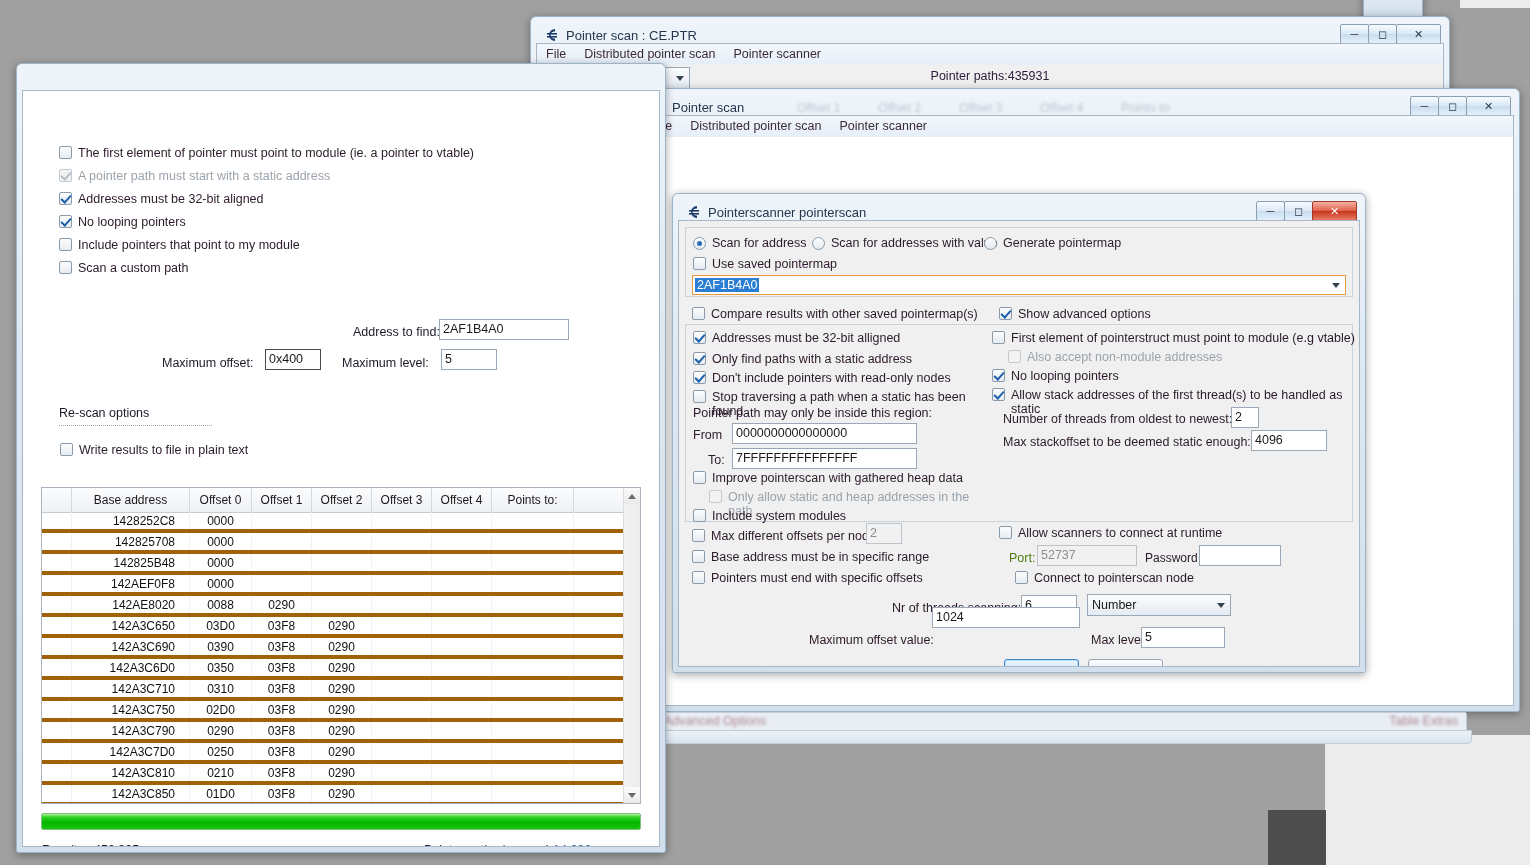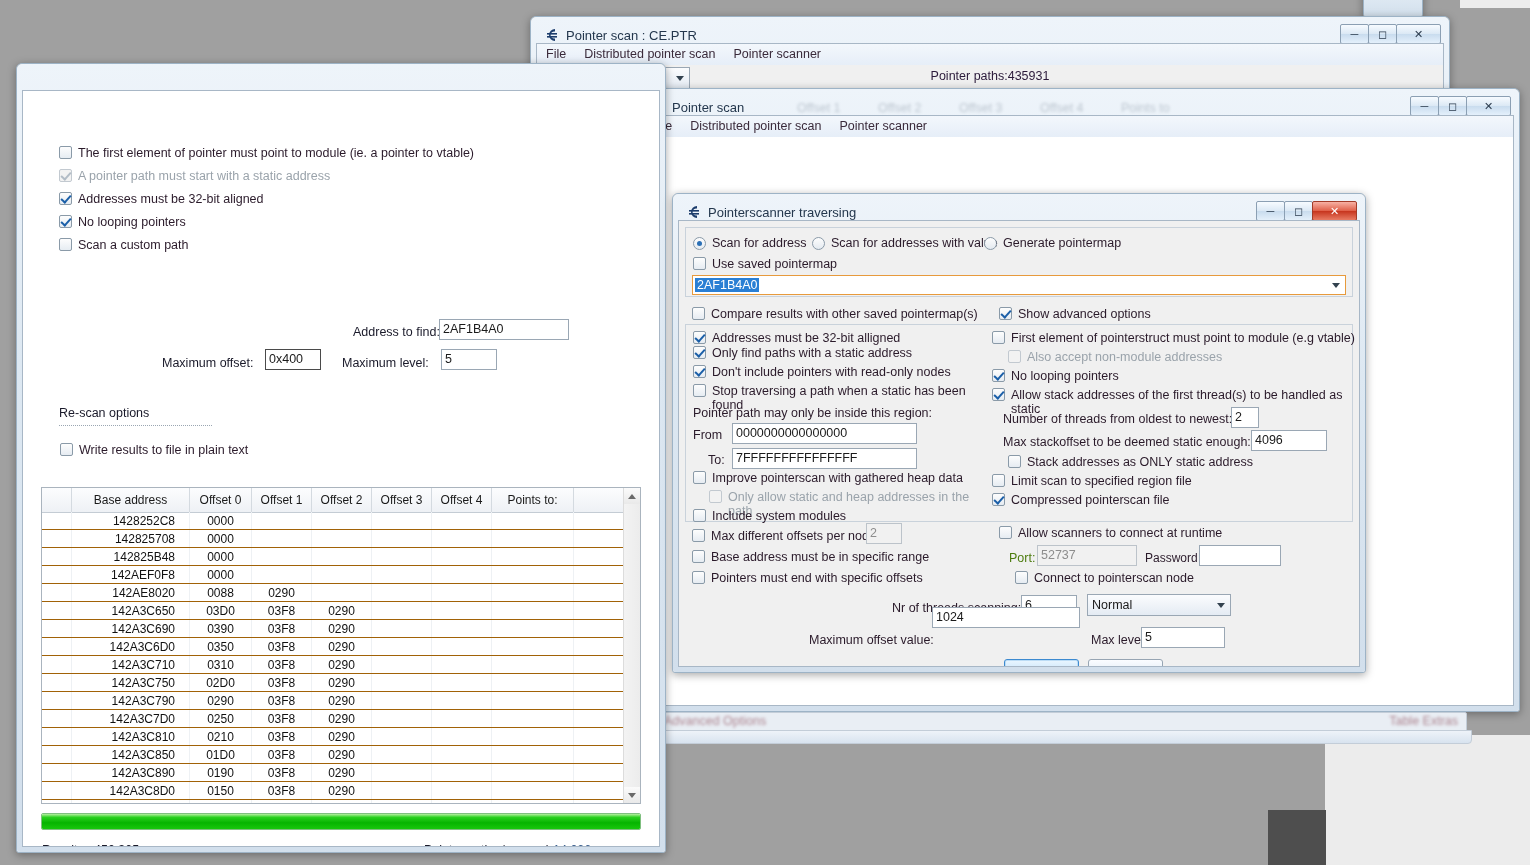--- a/index.html
+++ b/index.html
@@ -120,21 +120,21 @@
     box-shadow:0 0 0 1px #bcdcf5 inset;
   }
 
   
   .grid{position:absolute;border:1px solid #aab4be;background:#fff;box-sizing:border-box;overflow:hidden;}
   .grid-head{display:flex;height:24px;background:linear-gradient(180deg,#fcfdfe,#eef1f5);border-bottom:1px solid #c4ccd4;}
   .grid-head .gh{
     border-right:1px solid #d4dae0;font-size:12px;color:#1a1a1a;
     display:flex;align-items:center;justify-content:center;box-sizing:border-box;
   }
-  .grow{display:flex;height:17px;border-bottom:1px solid #a16207;}
+  .grow{display:flex;height:17px;border-bottom:4px solid #a16207;}
   .grow .gc{
     border-right:1px solid #eef1f4;font-size:12px;color:#111;
     display:flex;align-items:center;justify-content:center;box-sizing:border-box;
     font-family:"Liberation Sans",sans-serif;
   }
   .gc.addr{justify-content:flex-end;padding-right:14px;}
 
   .vscroll{
     position:absolute;top:0;right:0;width:16px;bottom:0;
     background:linear-gradient(90deg,#f3f3f3,#ececec);border-left:1px solid #dcdcdc;
@@ -305,20 +305,24 @@
           <div class="opt" style="margin-bottom: 9px; height: 14px;">
             <span class="cb checked"></span>
             <span>Addresses must be 32-bit aligned</span>
           </div>
           <div class="opt" style="margin-bottom: 9px; height: 14px;">
             <span class="cb checked"></span>
             <span>No looping pointers</span>
           </div>
           <div class="opt" style="margin-bottom: 9px; height: 14px;">
             <span class="cb"></span>
+            <span>Include pointers that point to my module</span>
+          </div>
+          <div class="opt" style="margin-bottom: 9px; height: 14px;">
+            <span class="cb"></span>
             <span>Scan a custom path</span>
           </div>
         </div>
 
       <span class="lbl" style="left:330px;top:234px;">Address to find:</span>
       <div class="tb" style="position:absolute;left:416px;top:228px;width:130px;">2AF1B4A0</div>
 
       <span class="lbl" style="left:139px;top:265px;">Maximum offset:</span>
       <div class="tb" style="position:absolute;left:242px;top:258px;width:56px;border-color:#4a4a4a;">0x400</div>
 
@@ -541,21 +545,21 @@
 <div class="win" id="w-scanopts" style="left:672px;top:193px;width:694px;height:480px;">
   <div class="win-frame">
     <div class="titlebar">
       <span class="tb-icon">
         <svg width="16" height="16" viewBox="0 0 16 16">
             <path d="M11 2 A6 6 0 1 0 11 14 L11 11.5 A3.6 3.6 0 1 1 11 4.5 Z" fill="#1b3c6b"></path>
             <rect x="3" y="6" width="10" height="1.6" fill="#1b3c6b"></rect>
             <rect x="3" y="9" width="10" height="1.6" fill="#1b3c6b"></rect>
           </svg>
       </span>
-      <span class="tb-title">Pointerscanner traversing</span>
+      <span class="tb-title">Pointerscanner pointerscan</span>
       <span class="win-caption-btns">
         <span class="cbtn">─</span>
         <span class="cbtn">◻</span>
         <span class="cbtn close">✕</span>
       </span>
     </div>
     <div class="client" style="background:#f0f0f0;">
 
       <div style="position:absolute;left:6px;top:6px;right:6px;height:70px;background:#f0f0f0;border:1px solid #c9d2db;box-sizing:border-box;">
         <div style="position:absolute;left:7px;top:8px;display:flex;align-items:center;gap:6px;">
@@ -587,21 +591,21 @@
         <span>Compare results with other saved pointermap(s)</span>
       </div>
       <div class="opt" style="position:absolute;left:320px;top:86px;">
         <span class="cb checked"></span>
         <span>Show advanced options</span>
       </div>
 
       <div style="position:absolute;left:6px;top:103px;right:6px;height:198px;background:#f0f0f0;border:1px solid #c9d2db;box-sizing:border-box;">
 
         <div id="adv-left" style="position:absolute;left:7px;top:6px;width:300px;">
-            <div class="opt" style="margin-bottom: 1px; height: 14px; margin-left: 0px;">
+            <div class="opt" style="margin-bottom: 7px; height: 14px; margin-left: 0px;">
               <span class="cb checked"></span>
               <span>Addresses must be 32-bit alligned</span>
             </div>
             <div class="opt" style="margin-bottom: 5px; height: 14px; margin-left: 0px;">
               <span class="cb checked"></span>
               <span>Only find paths with a static address</span>
             </div>
             <div class="opt" style="margin-bottom: 5px; height: 14px; margin-left: 0px;">
               <span class="cb checked"></span>
               <span>Don't include pointers with read-only nodes</span>
@@ -651,34 +655,20 @@
               <span>Allow stack addresses of the first thread(s) to be handled as static</span>
             </div>
           </div>
 
         <span style="position:absolute;left:317px;top:87px;font-size:12.5px;color:#2a1a2a;">Number of threads from oldest to newest:</span>
         <div class="tb" style="position:absolute;left:545px;top:82px;width:28px;">2</div>
 
         <span style="position:absolute;left:317px;top:110px;font-size:12.5px;color:#2a1a2a;">Max stackoffset to be deemed static enough:</span>
         <div class="tb" style="position:absolute;left:565px;top:105px;width:76px;">4096</div>
 
-        <div id="adv-right2" style="position:absolute;left:306px;top:130px;width:372px;">
-            <div class="opt" style="margin-bottom: 5px; height: 14px; margin-left: 16px;">
-              <span class="cb"></span>
-              <span>Stack addresses as ONLY static address</span>
-            </div>
-            <div class="opt" style="margin-bottom: 5px; height: 14px; margin-left: 0px;">
-              <span class="cb"></span>
-              <span>Limit scan to specified region file</span>
-            </div>
-            <div class="opt" style="margin-bottom: 5px; height: 14px; margin-left: 0px;">
-              <span class="cb checked"></span>
-              <span>Compressed pointerscan file</span>
-            </div>
-          </div>
       </div>
 
       <div class="opt" style="position:absolute;left:13px;top:308px;">
         <span class="cb"></span>
         <span>Max different offsets per node:</span>
       </div>
       <div class="tb ro" style="position:absolute;left:187px;top:302px;width:36px;">2</div>
 
       <div class="opt" style="position:absolute;left:13px;top:329px;">
         <span class="cb"></span>
@@ -698,21 +688,21 @@
       <span style="position:absolute;left:466px;top:330px;font-size:12px;color:#2a1a2a;">Password</span>
       <div class="tb" style="position:absolute;left:520px;top:324px;width:82px;"></div>
       <div class="opt" style="position:absolute;left:320px;top:350px;padding-left:16px;">
         <span class="cb"></span>
         <span>Connect to pointerscan node</span>
       </div>
 
       <span style="position:absolute;left:213px;top:380px;font-size:12.5px;color:#2a1a2a;">Nr of threads scanning:</span>
       <div class="tb" style="position:absolute;left:342px;top:374px;width:56px;">6</div>
       <div class="combo" style="position:absolute;left:408px;top:373px;width:144px;">
-        <span style="flex:1;padding-left:4px;">Normal</span>
+        <span style="flex:1;padding-left:4px;">Number</span>
         <span class="caret"></span>
       </div>
 
       <span style="position:absolute;left:130px;top:412px;font-size:12.5px;color:#2a1a2a;">Maximum offset value:</span>
       <div class="tb" style="position:absolute;left:253px;top:386px;width:148px;">1024</div>
       <span style="position:absolute;left:412px;top:412px;font-size:12.5px;color:#2a1a2a;">Max level</span>
       <div class="tb" style="position:absolute;left:462px;top:406px;width:84px;">5</div>
 
       <div class="btn primary" style="position:absolute;left:325px;top:438px;width:75px;">OK</div>
       <div class="btn" style="position:absolute;left:409px;top:438px;width:75px;">Cancel</div>

